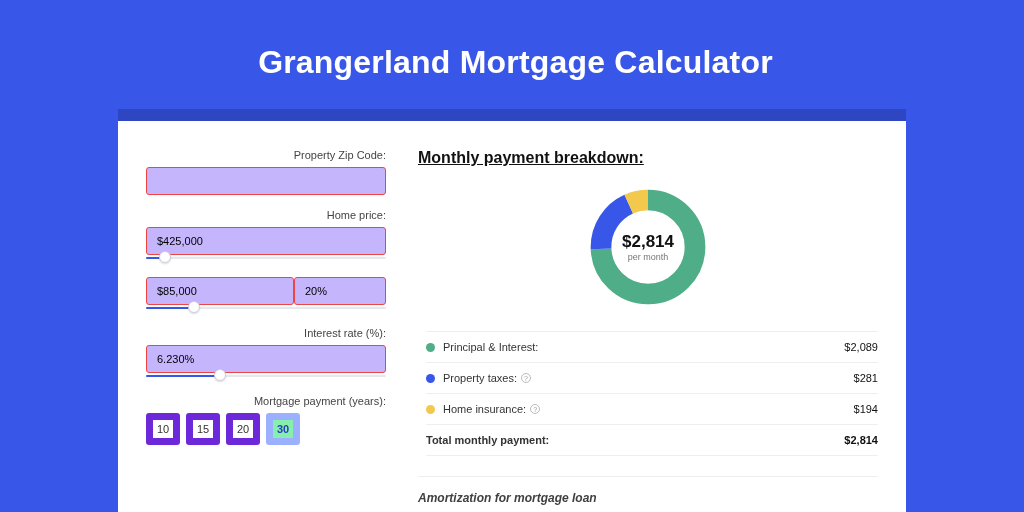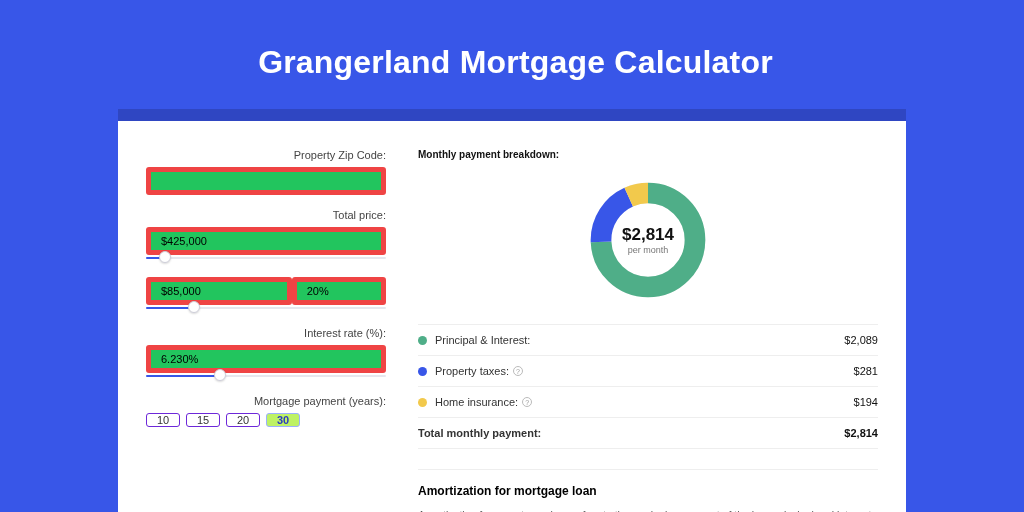--- a/index.html
+++ b/index.html
@@ -45,25 +45,25 @@
   .field label {
     display: block;
     font-size: 11px;
     color: #444;
     margin-bottom: 6px;
     text-align: right;
   }
   .text-input {
     width: 100%;
     height: 28px;
-    border: 5px solid #ef4444;
+    border: 1px solid #ef4444;
     border-radius: 3px;
     padding: 0 10px;
     font-size: 11px;
-    background: #22c55e;
+    background: #c4b5fd;
   }
   .row2 {
     display: flex;
   }
   .row2 .text-input:first-child { flex: 1.8; }
   .row2 .text-input:last-child  { flex: 1; }
   .slider {
     position: relative;
     width: 100%;
     height: 10px;
@@ -90,31 +90,31 @@
     border-radius: 50%;
     box-shadow: 0 1px 2px rgba(0,0,0,.15);
     transform: translateX(-50%);
   }
   .periods {
     display: flex;
     gap: 6px;
     margin-top: 4px;
   }
   .period-btn {
-    width: 34px; height: 14px;
-    border: 1px solid #6d28d9;
+    width: 34px; height: 32px;
+    border: 7px solid #6d28d9;
     border-radius: 3px;
     background: #fff;
     font-size: 11px;
     color: #333;
     display: flex; align-items: center; justify-content: center;
     cursor: pointer;
   }
   .period-btn.active {
-    background: #bef264;
+    background: #86efac;
     border-color: #9bb0ff;
     color: #2a3cc0;
     font-weight: 600;
   }
   .toggle-row {
     display: flex;
     align-items: center;
     gap: 10px;
     margin-top: 18px;
     font-size: 11px;
@@ -128,23 +128,24 @@
   }
   .toggle .knob {
     position: absolute;
     top: 2px; left: 2px;
     width: 12px; height: 12px;
     background: #fff;
     border-radius: 50%;
     box-shadow: 0 1px 1px rgba(0,0,0,.2);
   }
   .section-title {
-    font-size: 10px;
+    font-size: 16px;
     font-weight: 700;
     color: #111;
+    text-decoration: underline;
   }
   .donut-zone {
     display: flex;
     justify-content: center;
     padding: 18px 0 22px 0;
   }
   .donut {
     position: relative;
     width: 124px; height: 124px;
   }
@@ -153,20 +154,21 @@
     position: absolute;
     top: 0; left: 0; right: 0; bottom: 0;
     display: flex; flex-direction: column;
     align-items: center; justify-content: center;
     text-align: center;
   }
   .donut .amount { font-size: 17px; font-weight: 800; color: #111; }
   .donut .per    { font-size: 9px; color: #777; }
   .legend {
     border-top: 1px solid #eee;
+    margin-left: 8px;
   }
   .legend-row {
     display: flex;
     align-items: center;
     padding: 9px 0;
     border-bottom: 1px solid #eee;
     font-size: 11px;
   }
   .legend-row.total {
     font-weight: 700;
@@ -186,22 +188,23 @@
     align-items: center; justify-content: center;
     font-size: 7px; color: #999;
     line-height: 1;
   }
   .amort {
     margin-top: 20px;
     padding-top: 14px;
     border-top: 1px solid #eee;
   }
   .amort .heading {
-    font-size: 12px; font-weight: 700; color: #000000;
+    font-size: 12px; font-weight: 700; color: #404040;
     margin-bottom: 10px;
+    font-style: italic;
   }
   .amort .text {
     font-size: 10.5px; color: #555;
     line-height: 1.5;
   }
 </style>
 </head>
 <body>
 
 <div class="hero">
@@ -212,21 +215,21 @@
   <div class="panel">
 
     <div class="left">
 
       <div class="field">
         <label>Property Zip Code:</label>
         <input class="text-input" type="text" value="" style="">
       </div>
 
       <div class="field">
-        <label>Total price:</label>
+        <label>Home price:</label>
         <input class="text-input" type="text" value="$425,000" style="">
         <div class="slider">
           <div class="track"></div>
           <div class="fill" style="width: 8%;"></div>
           <div class="thumb" style="left: 8%;"></div>
         </div>
       </div>
 
       <div class="field">
         <div class="row2">

